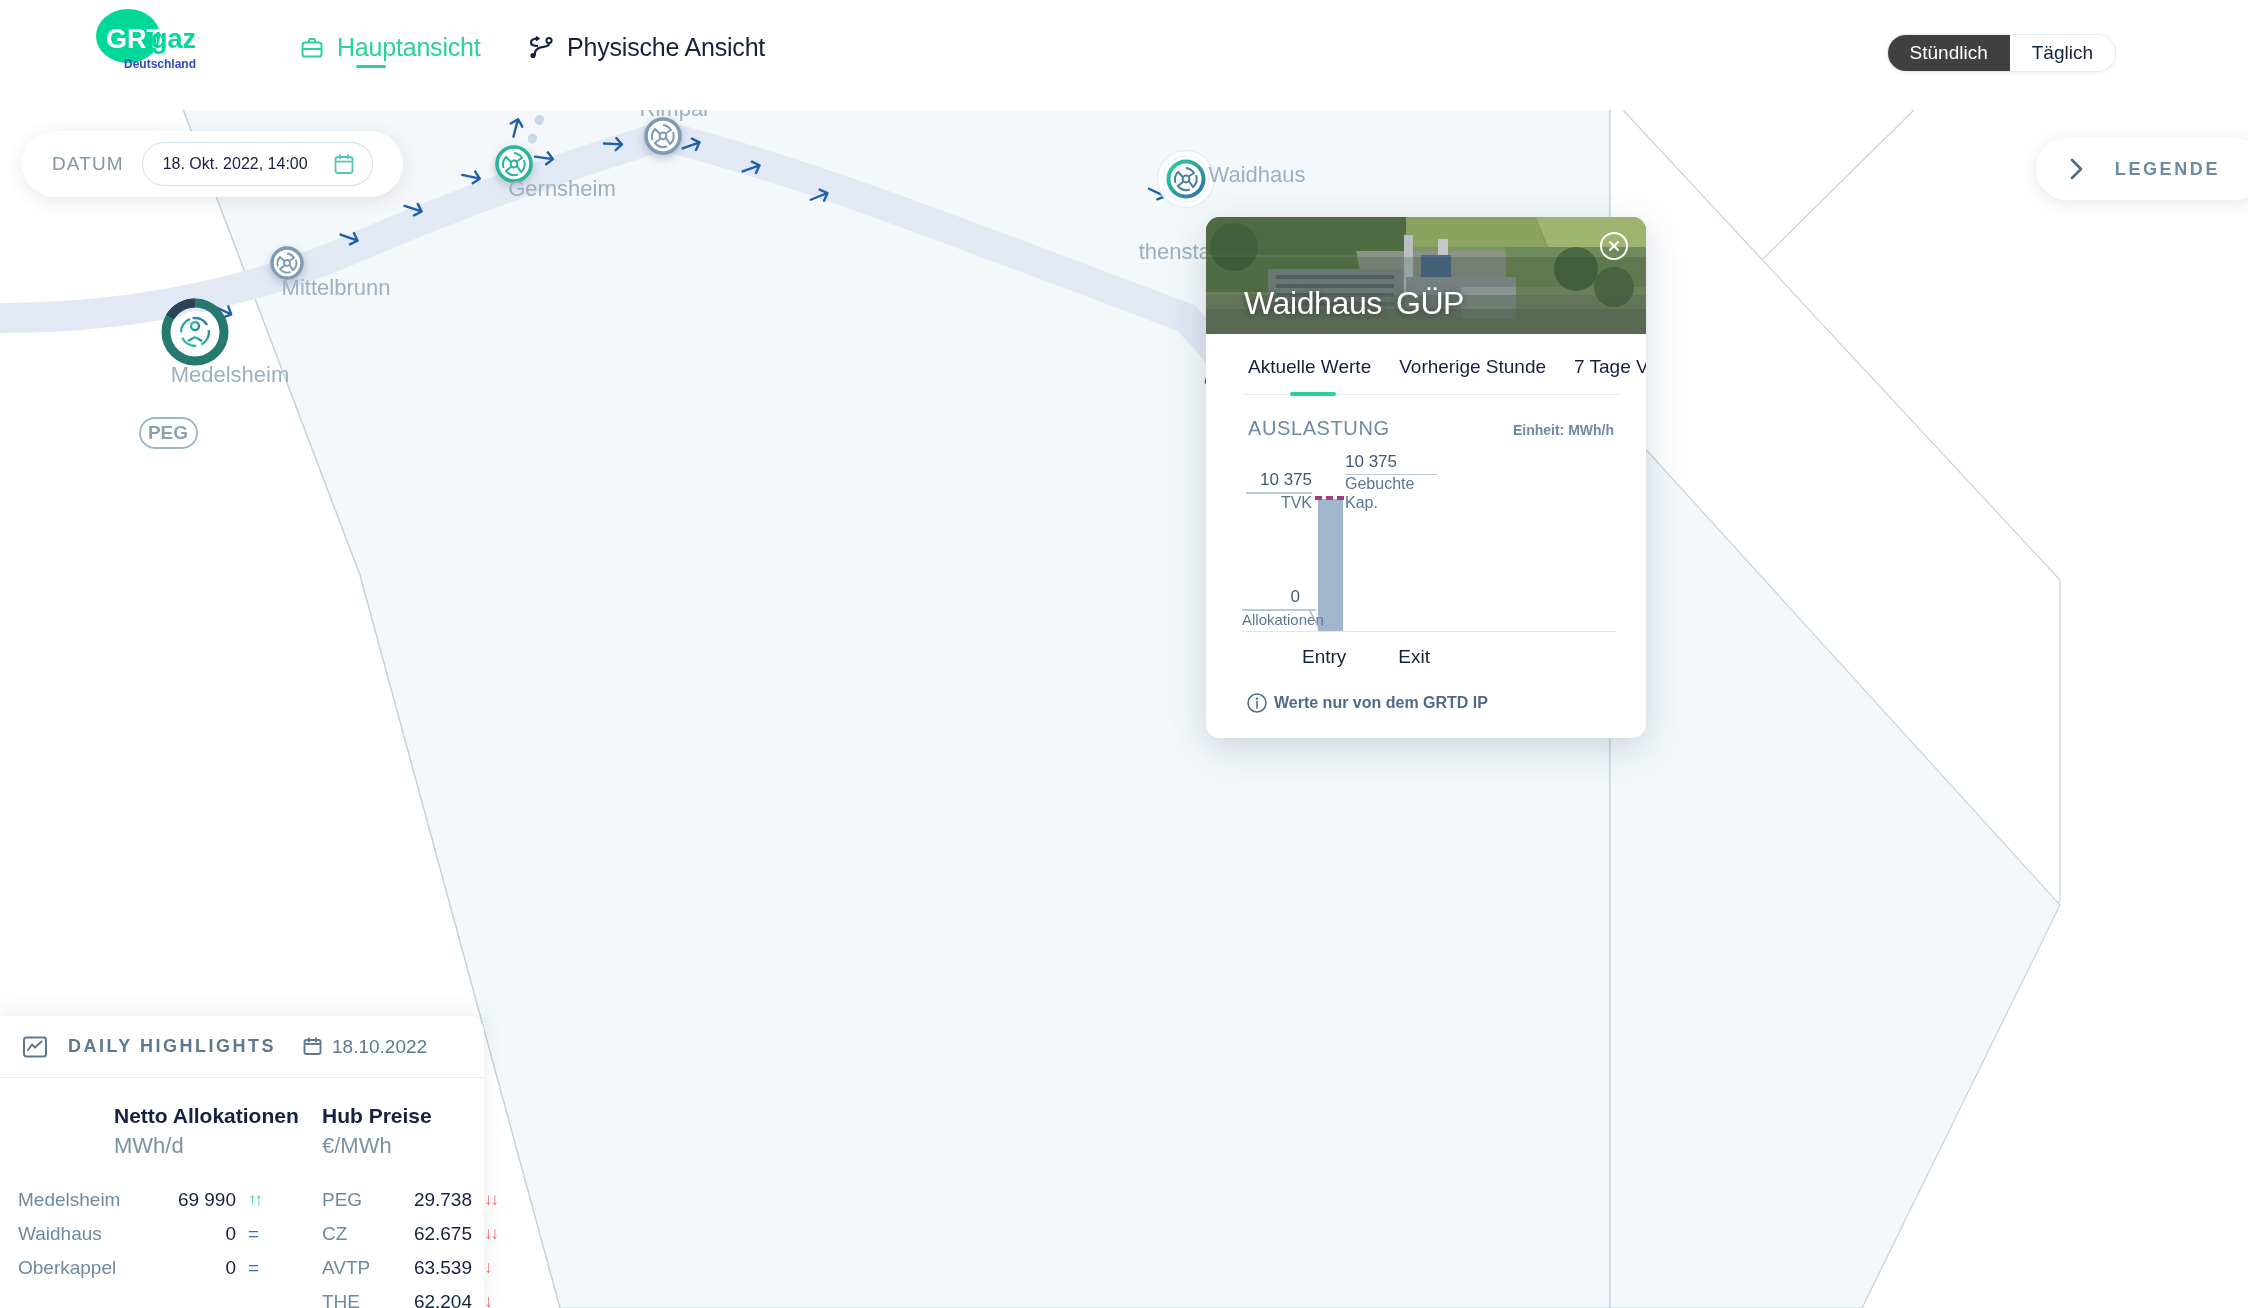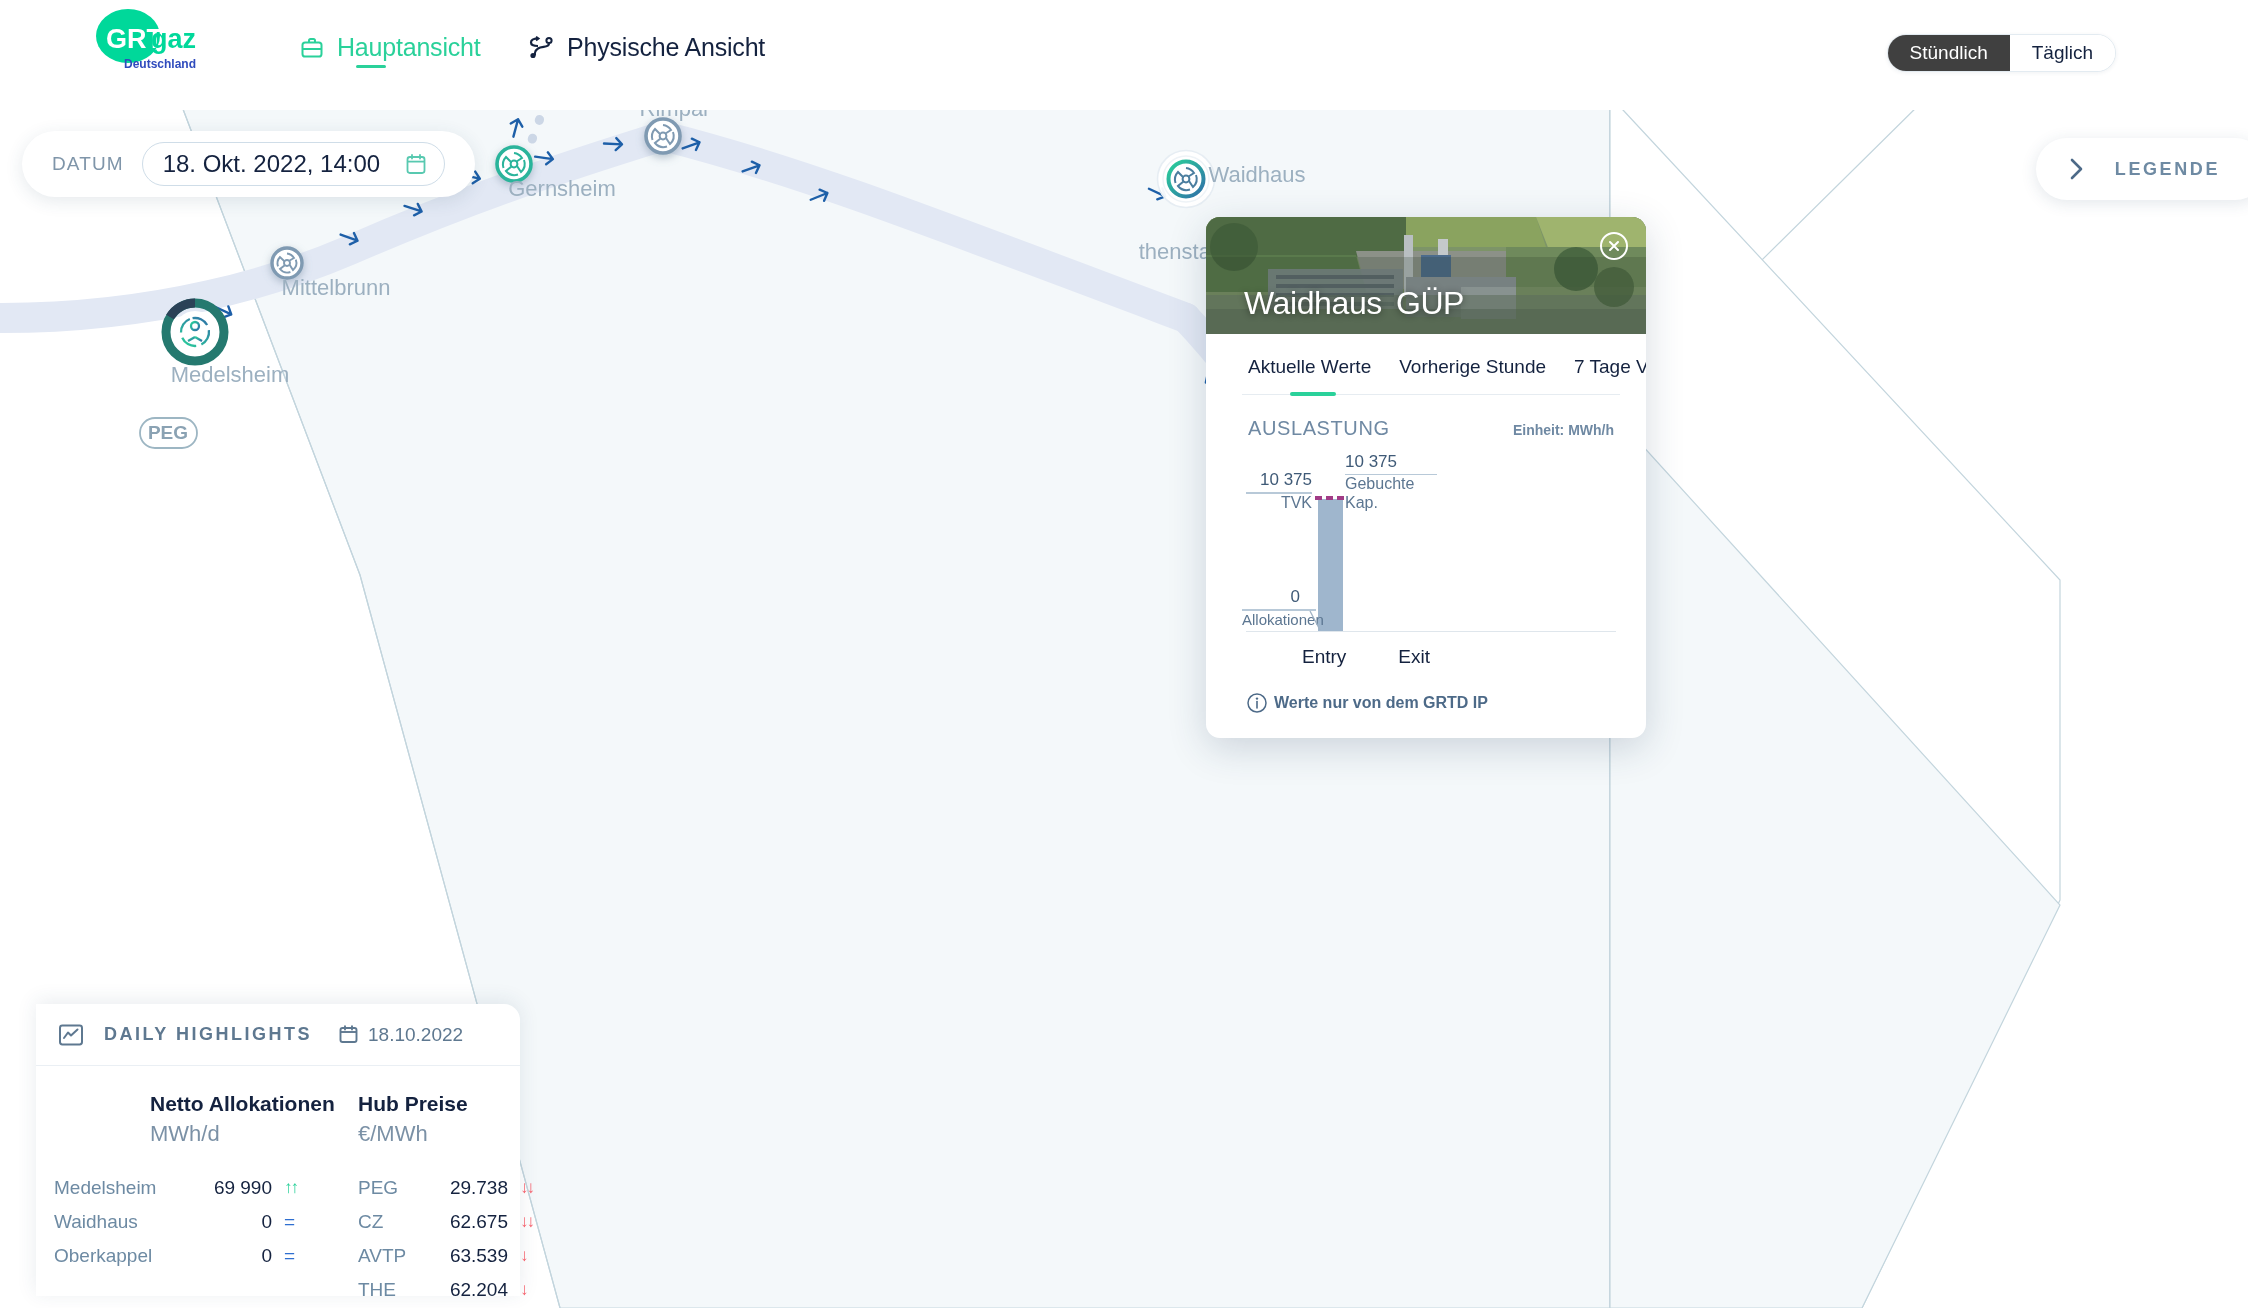--- a/index.html
+++ b/index.html
@@ -66,21 +66,21 @@
     background: #fff; border-radius: 36px; height: 66px;
     display: flex; align-items: center; gap: 18px; padding: 0 30px;
     box-shadow: 0 4px 18px rgba(40,70,100,.12);
   }
   #date-card .dt-label { font-size: 19px; letter-spacing: 1.1px; color: #7f95a9; }
   #date-input {
     display: flex; align-items: center; gap: 24px;
     border: 1.4px solid #cfdde8; border-radius: 24px;
     height: 44px; padding: 0 16px 0 20px; cursor: pointer; background:#fff;
   }
-  #date-input .dt-val { font-size: 24px; color: #14223f; white-space: nowrap; }
+  #date-input .dt-val { font-size: 16px; color: #14223f; white-space: nowrap; }
 
   
   #popup {
     position: absolute; left: 1206px; top: 217px; width: 440px; z-index: 28;
     background: #fff; border-radius: 14px; overflow: hidden;
     box-shadow: 0 10px 38px rgba(30,60,90,.19);
   }
   #popup-photo {
     position: relative; height: 117px; overflow: hidden;
     background: linear-gradient(170deg,#6f8f5a 0%, #87a26a 18%, #5c7f55 36%,
@@ -144,24 +144,23 @@
   #chart-xlabels .xl { position: relative; }
   #xl-entry { margin-left: 56px; }
   #xl-exit  { margin-left: 52px; }
   #popup-note {
     display: flex; align-items: center; gap: 6px; margin: 24px 4px 4px 4px;
     font-size: 16px; color: #4d6a88; font-weight: 600;
   }
 
   
   #dh {
-    position: absolute; left: 0; bottom: 12px; width: 484px; height: 292px;
+    position: absolute; left: 0; bottom: 0; width: 484px; height: 292px;
     background: #fff; border-radius: 0 16px 0 0; z-index: 26;
     box-shadow: 0 -3px 20px rgba(40,70,100,.10);
-    margin-left: 36px;
   }
   #dh-head {
     height: 62px; display: flex; align-items: center; gap: 20px;
     padding-left: 22px; border-bottom: 1px solid #eaeff4;
   }
   #dh-title { font-size: 18px; letter-spacing: 2.5px; color: #5e7890; font-weight: 700; }
   #dh-date-wrap { display: flex; align-items: center; gap: 9px; margin-left: 6px; }
   #dh-date { font-size: 19px; color: #5e7890; }
   #dh-body { padding: 26px 18px 0 18px; position: relative; }
   .dh-col-head { font-size: 21px; color: #14223f; font-weight: 700; white-space: nowrap; }

